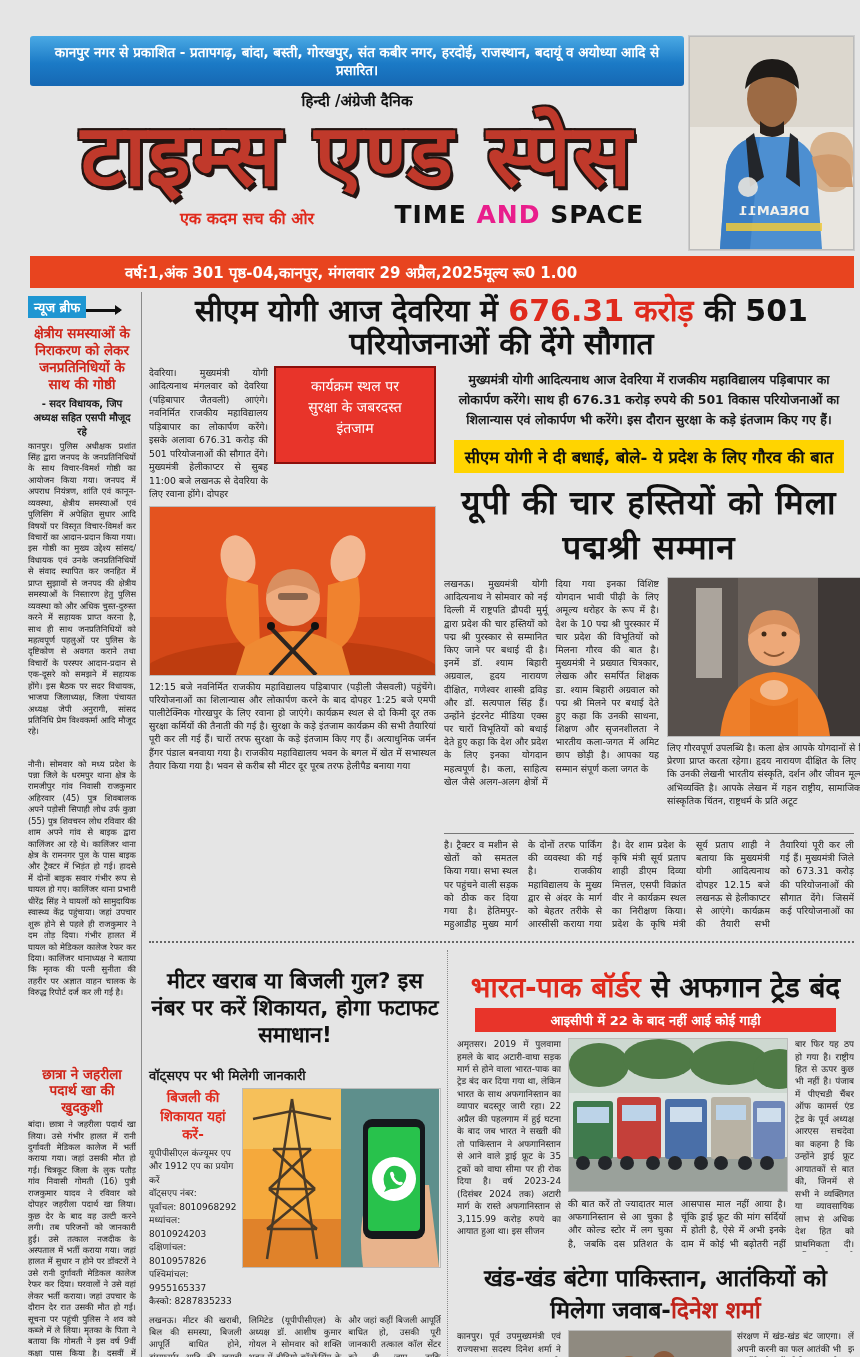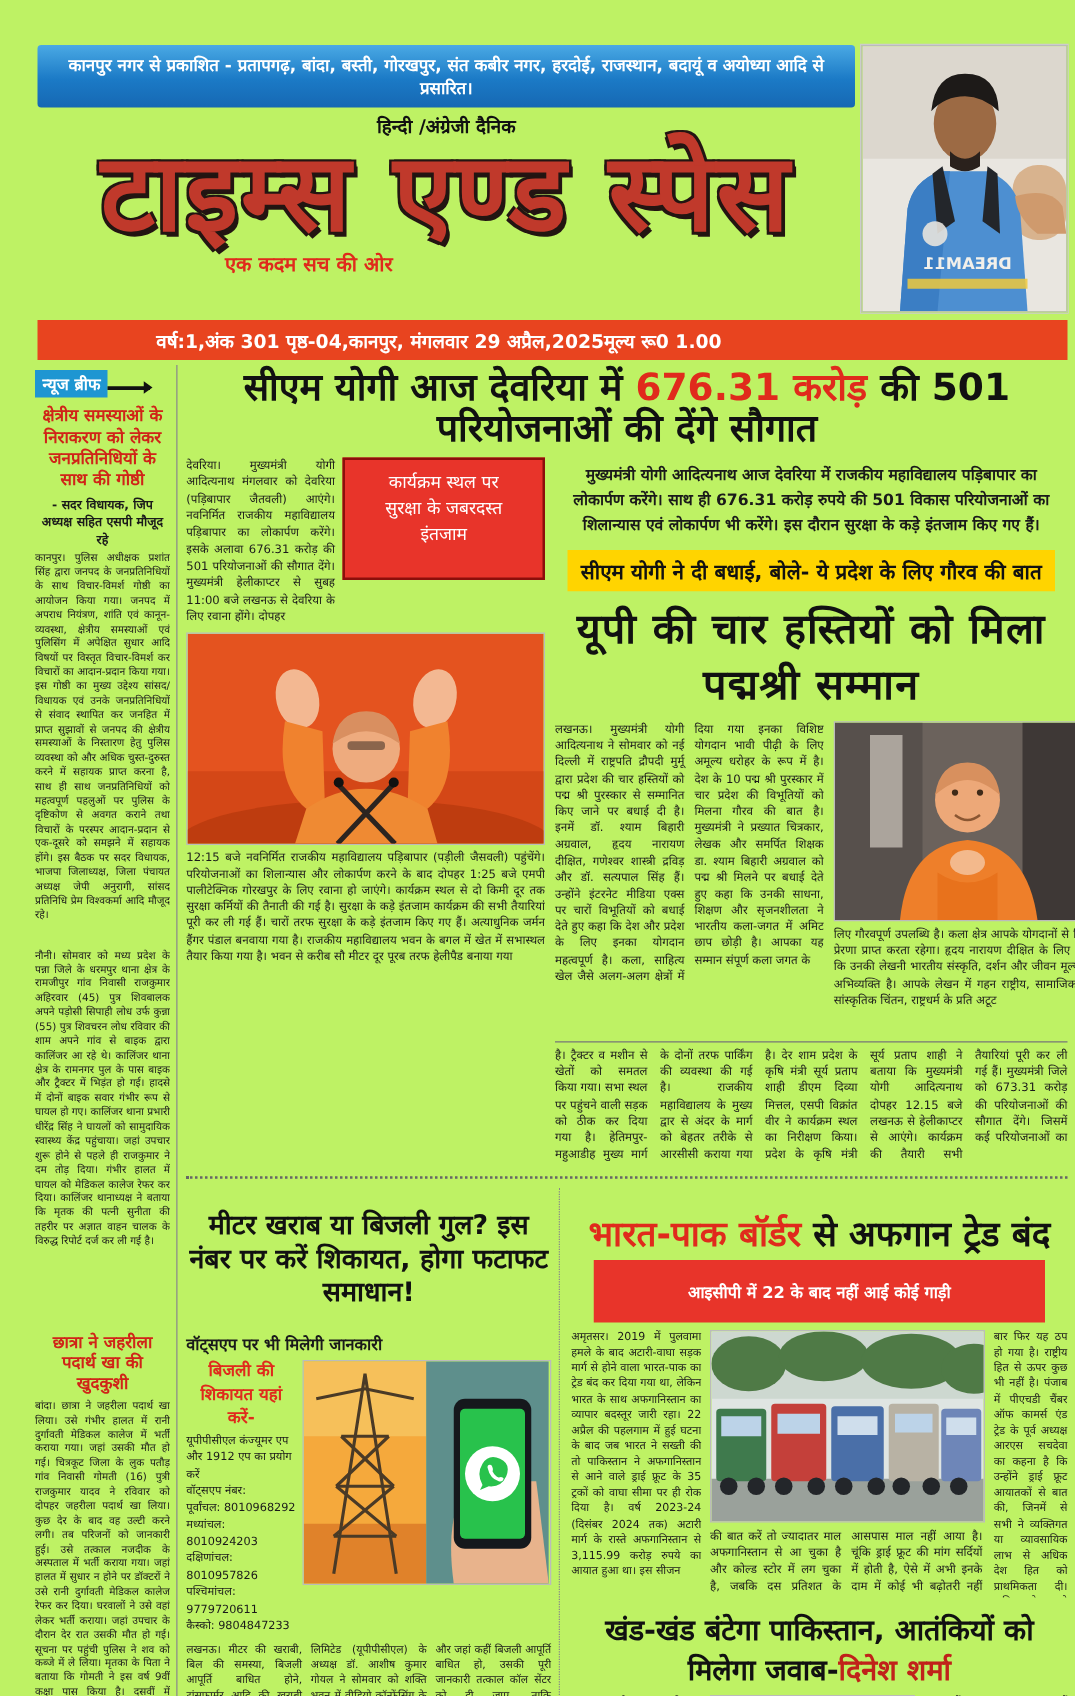--- a/index.html
+++ b/index.html
@@ -1,16 +1,16 @@
 <!DOCTYPE html>
 <html><head>
 <meta charset="utf-8">
 <style>
   html,body{margin:0;padding:0;background:#fff;}
-  .page{width:860px;height:1357px;background:#bef264;position:relative;overflow:hidden;
+  .page{width:860px;height:1357px;background:#e5e5e5;position:relative;overflow:hidden;
         font-family:"DejaVu Sans","Liberation Sans",sans-serif;color:#1a1a1a;}
   
   .header{padding:36px 6px 0 30px;}
   .head-row{display:flex;}
   .head-left{flex:1;min-width:0;}
   .blue-strip{background:linear-gradient(180deg,#4aa9e4 0%,#1b7ac6 55%,#1668b3 100%);
       color:#fff;font-weight:bold;font-size:13.5px;text-align:center;padding:7px 4px;
       border-radius:3px;}
   .edition-line{text-align:center;font-weight:bold;font-size:15px;margin-top:4px;color:#111;}
   .masthead{font-size:86px;line-height:1.0;font-weight:bold;color:#c0392b;text-align:center;
@@ -72,21 +72,21 @@
   .el-sub{font-size:13px;font-weight:bold;text-align:left;margin:4px 0;}
   .el-row{display:flex;gap:5px;margin:2px 0 5px;}
   .el-info{width:88px;flex:none;font-size:9px;line-height:1.5;}
   .el-info .t{color:#e02a1c;font-weight:bold;font-size:13.5px;text-align:center;line-height:1.35;margin-bottom:4px;}
   .el-photo{flex:1;height:178px;}
   .cols3{column-count:3;column-gap:7px;font-size:8.6px;height:252px;}
   .right-stack{flex:1;min-width:0;}
   .trade-h2{font-size:28px;font-weight:bold;text-align:center;line-height:1.1;color:#111;margin-bottom:4px;}
   .trade-h2 .red{color:#e02a1c;text-align:center;}
   .red-sub{background:#e8342a;color:#fff;font-weight:bold;font-size:13px;text-align:center;
-      padding:16px;margin:0 18px 6px;}
+      padding:3px;margin:0 18px 6px;}
   .trade-row{display:flex;gap:7px;}
   .trade-c1{width:104px;flex:none;}
   .trade-photo{width:218px;height:152px;flex:none;}
   .trade-c4{flex:1;min-width:0;}
   .cols4{column-count:4;column-gap:8px;height:118px;margin-top:5px;}
   .khand-h2{font-size:23px;font-weight:bold;text-align:center;color:#111;margin:6px 0 5px;}
   .khand-h2 .red{color:#c0221a;}
   .khand-row{display:flex;gap:7px;}
   .khand-c{width:104px;flex:none;}
   .khand-mid{width:162px;flex:none;}
@@ -99,20 +99,21 @@
 <div class="page">
 
   <div class="header">
     <div class="head-row">
       <div class="head-left">
         <div class="blue-strip">कानपुर नगर से प्रकाशित - प्रतापगढ़, बांदा, बस्ती, गोरखपुर, संत कबीर नगर, हरदोई, राजस्थान, बदायूं व अयोध्या आदि से प्रसारित।</div>
         <div class="edition-line">हिन्दी /अंग्रेजी दैनिक</div>
         <div class="masthead">टाइम्स एण्ड स्पेस</div>
         <div class="mast-bottom">
           <span class="tagline">एक कदम सच की ओर</span>
+          <span class="eng-title"><span>TIME</span> <span class="and">AND</span> <span>SPACE</span></span>
         </div>
       </div>
 
       <div class="cricketer photo">
         <svg width="163" height="212" viewBox="0 0 163 212" xmlns="http://www.w3.org/2000/svg">
           <rect width="163" height="212" fill="#e9e6e0"></rect>
           <rect x="0" y="0" width="163" height="90" fill="#dcd7ce"></rect>
           <rect x="120" y="95" width="43" height="60" rx="20" fill="#d8b38e"></rect>
           <path d="M30 212 L36 130 Q40 108 62 100 L100 100 Q122 108 126 130 L132 212 Z" fill="#4d8fd1"></path>
           <path d="M30 212 L36 130 Q40 108 62 100 L70 100 L60 212 Z" fill="#3b7ec4"></path>
@@ -236,22 +237,22 @@
           <h2 class="el-h2">मीटर खराब या बिजली गुल? इस नंबर पर करें शिकायत, होगा फटाफट समाधान!</h2>
           <div class="el-sub">वॉट्सएप पर भी मिलेगी जानकारी</div>
           <div class="el-row">
             <div class="el-info">
               <div class="t">बिजली की शिकायत यहां करें-</div>
               <div>यूपीपीसीएल कंज्यूमर एप और 1912 एप का प्रयोग करें</div>
               <div>वॉट्सएप नंबर:</div>
               <div>पूर्वांचल: 8010968292</div>
               <div>मध्यांचल: 8010924203</div>
               <div>दक्षिणांचल: 8010957826</div>
-              <div>पश्चिमांचल: 9779720611</div>
-              <div>कैस्को: 9804847233</div>
+              <div>पश्चिमांचल: 9955165337</div>
+              <div>कैस्को: 8287835233</div>
             </div>
             <div class="photo el-photo">
               <svg width="196" height="178" viewBox="0 0 196 178" xmlns="http://www.w3.org/2000/svg">
                 <rect width="98" height="178" fill="#f5a93c"></rect>
                 <rect width="98" height="60" fill="#f6c05a"></rect>
                 <rect y="130" width="98" height="48" fill="#e0822a"></rect>
                 <g stroke="#4a3a26" stroke-width="2.5" fill="none">
                   <path d="M49 10 L24 170 M49 10 L74 170 M30 60 L68 60 M26 100 L72 100 M24 140 L74 140"></path>
                   <path d="M30 60 L72 100 M68 60 L26 100 M26 100 L74 140 M72 100 L24 140"></path>
                   <path d="M10 30 L49 22 L88 30"></path>

